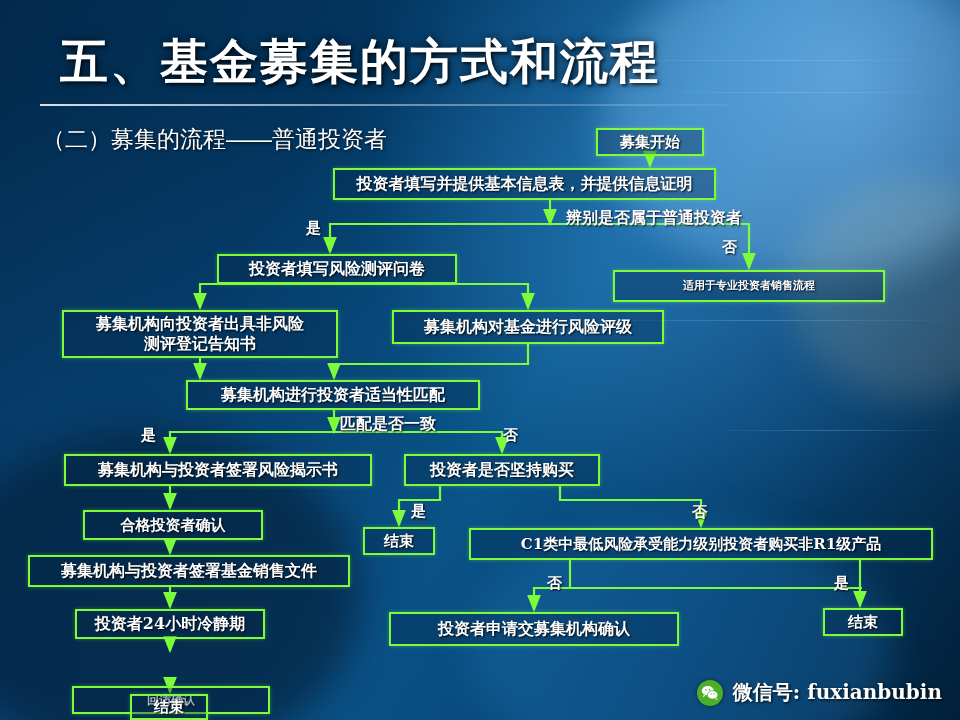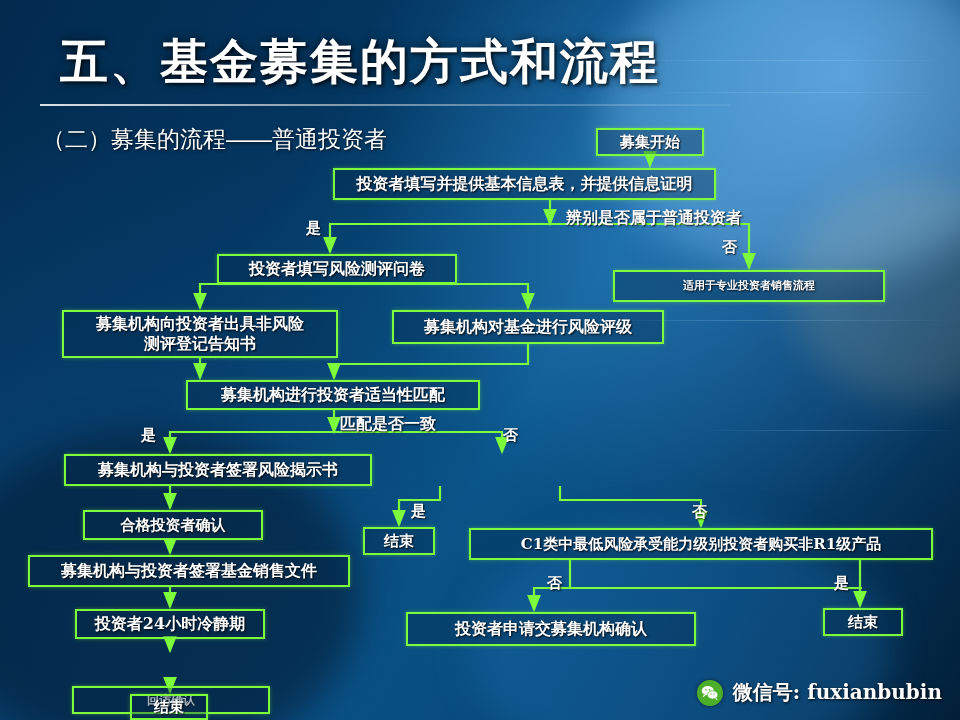--- a/index.html
+++ b/index.html
@@ -166,20 +166,23 @@
     </div>
 
   <div class="node" style="left:186px;top:380px;width:294px;height:30px;font-size:16px;">
       <span>募集机构进行投资者适当性匹配</span>
     </div>
 
   <div class="node" style="left:64px;top:454px;width:308px;height:32px;font-size:16px;">
       <span>募集机构与投资者签署风险揭示书</span>
     </div>
 
+  <div class="node" style="left:404px;top:454px;width:196px;height:32px;font-size:16px;">
+      <span>投资者是否坚持购买</span>
+    </div>
 
   <div class="node" style="left:83px;top:510px;width:180px;height:30px;font-size:15px;">
       <span>合格投资者确认</span>
     </div>
 
   <div class="node" style="left:363px;top:527px;width:72px;height:28px;font-size:15px;">
       <span>结束</span>
     </div>
 
   <div class="node" style="left:469px;top:528px;width:464px;height:32px;font-size:15px;">
@@ -191,21 +194,21 @@
     </div>
 
   <div class="node" style="left:75px;top:609px;width:190px;height:30px;font-size:16px;">
       <span>投资者24小时冷静期</span>
     </div>
 
   <div class="node" style="left:823px;top:608px;width:80px;height:28px;font-size:15px;">
       <span>结束</span>
     </div>
 
-  <div class="node" style="left:389px;top:612px;width:290px;height:34px;font-size:16px;margin-left:17px;">
+  <div class="node" style="left:389px;top:612px;width:290px;height:34px;font-size:16px;">
       <span>投资者申请交募集机构确认</span>
     </div>
 
   <div class="node" style="left:72px;top:653px;width:198px;height:28px;font-size:12px;margin-top:33px;">
       <span>回访确认</span>
     </div>
 
   <div class="node" style="left:130px;top:694px;width:78px;height:26px;font-size:15px;">
       <span>结束</span>
     </div>

